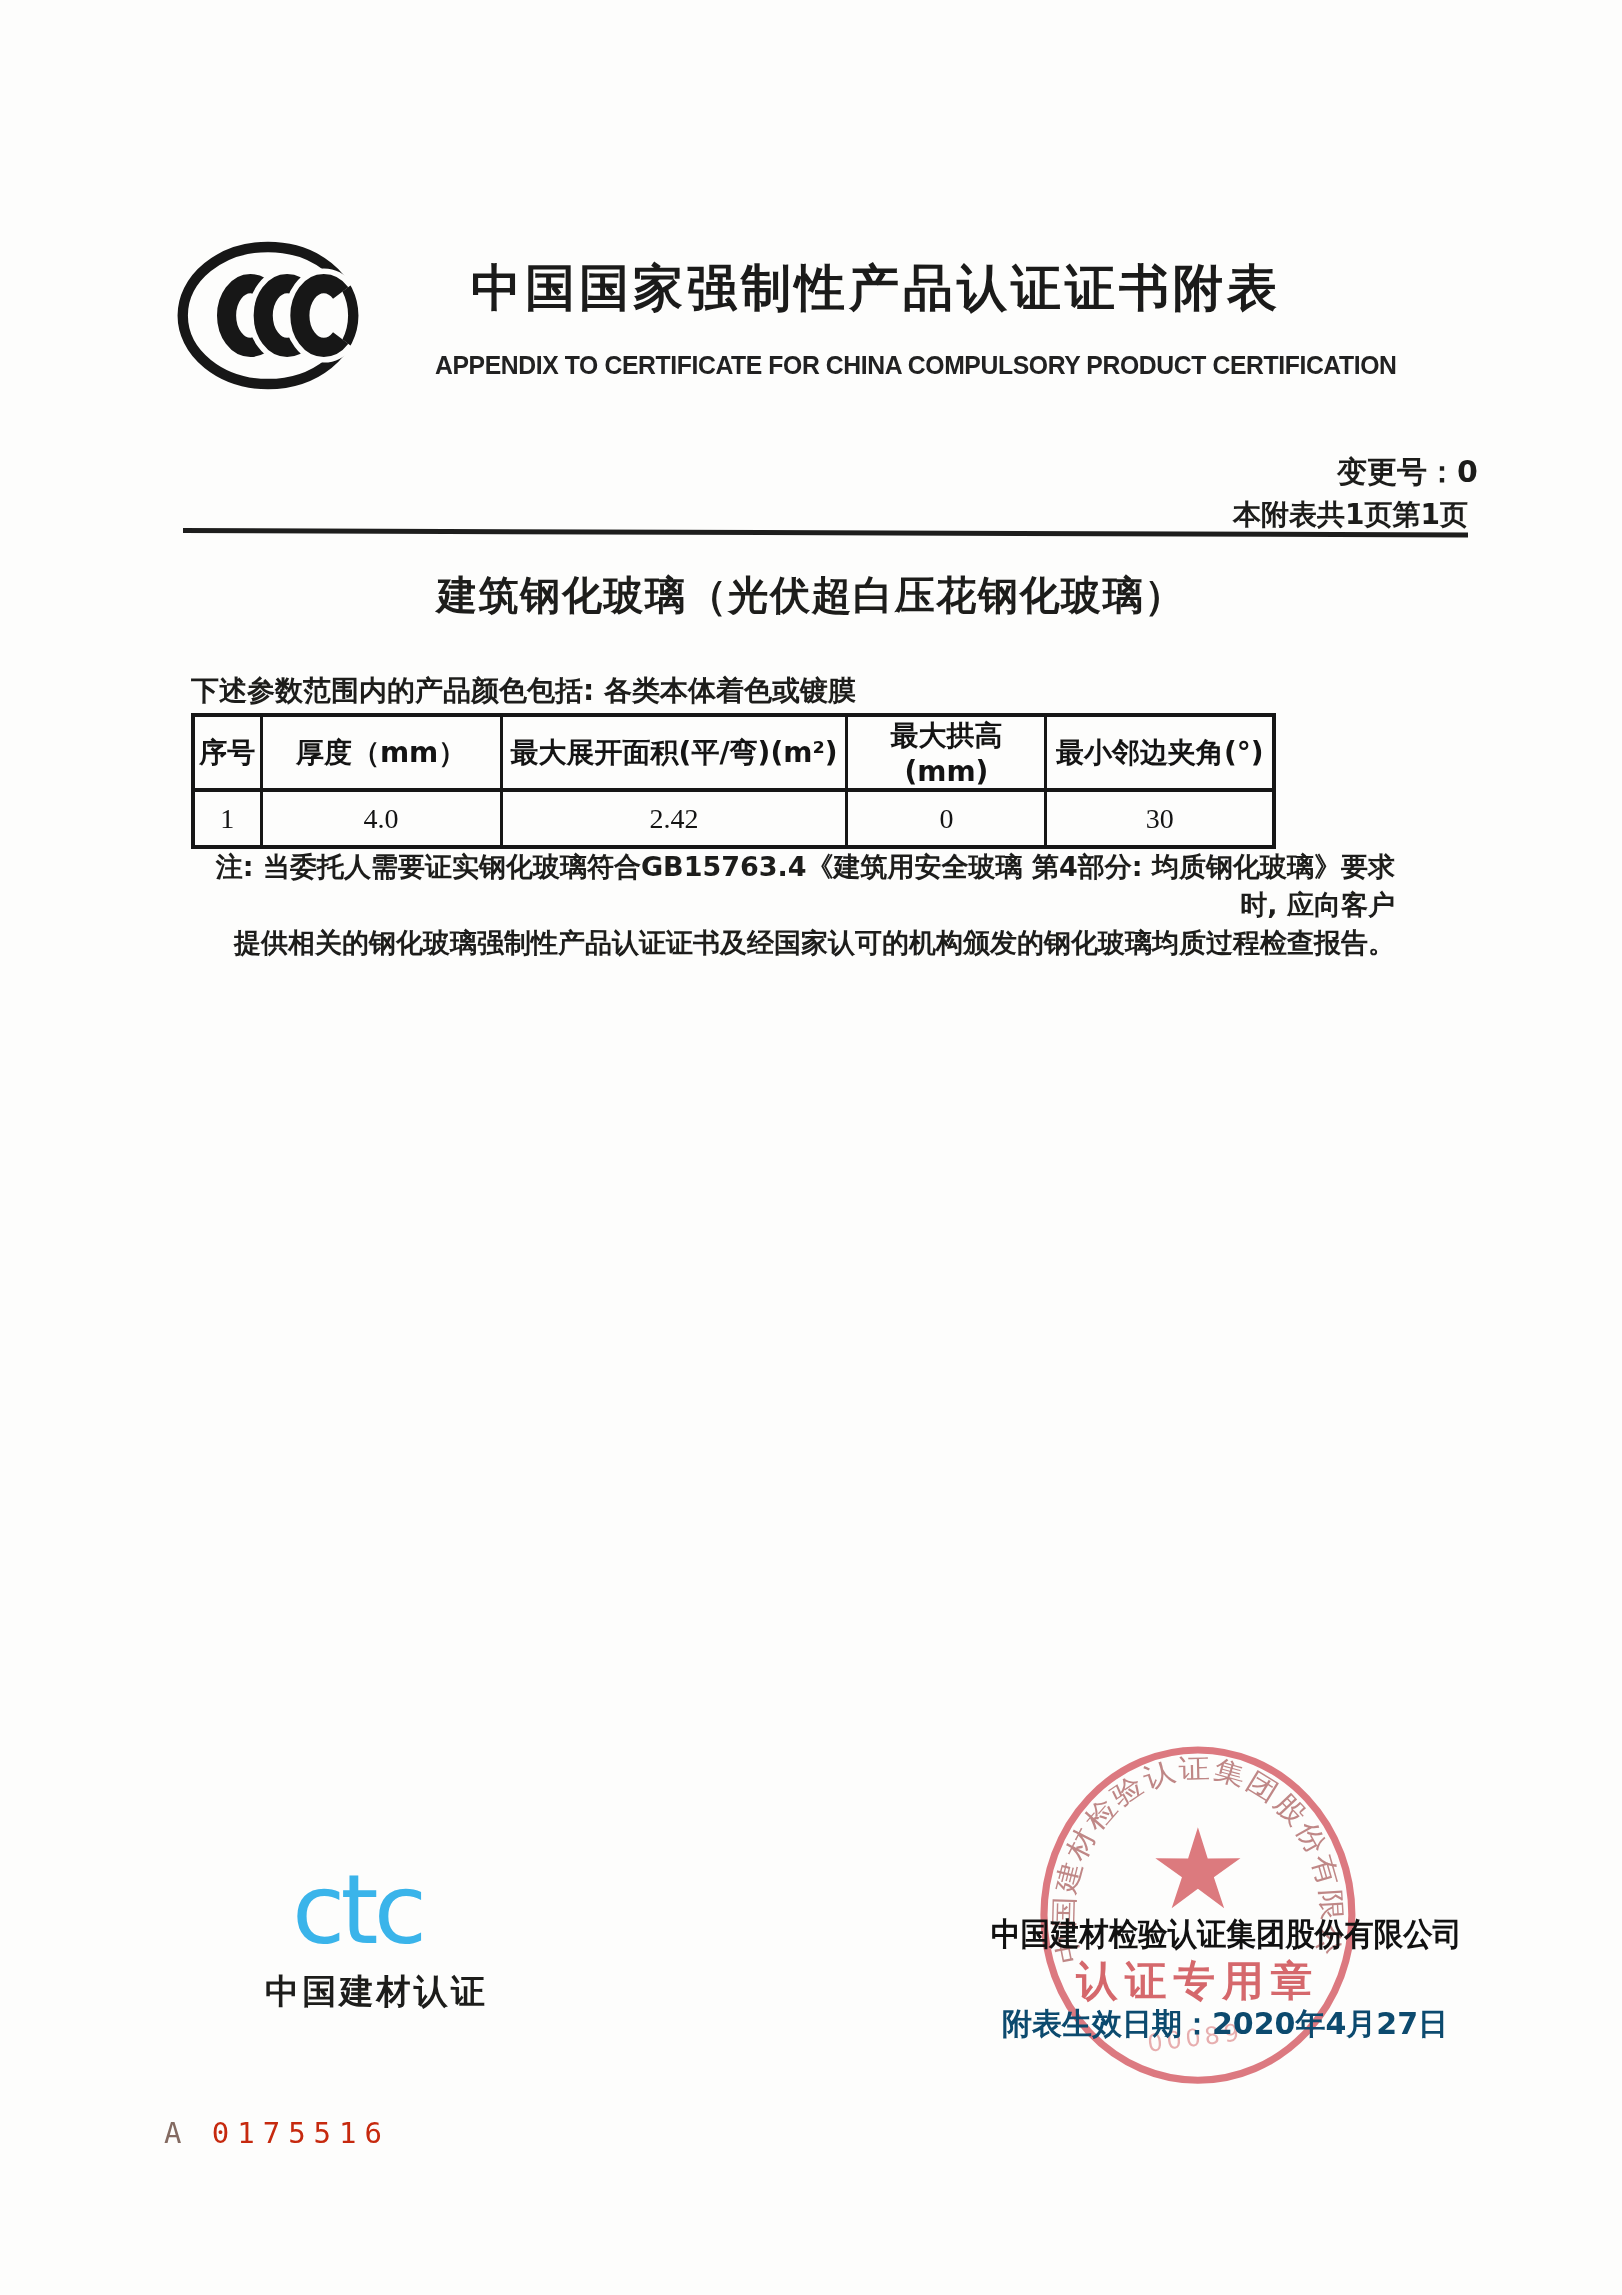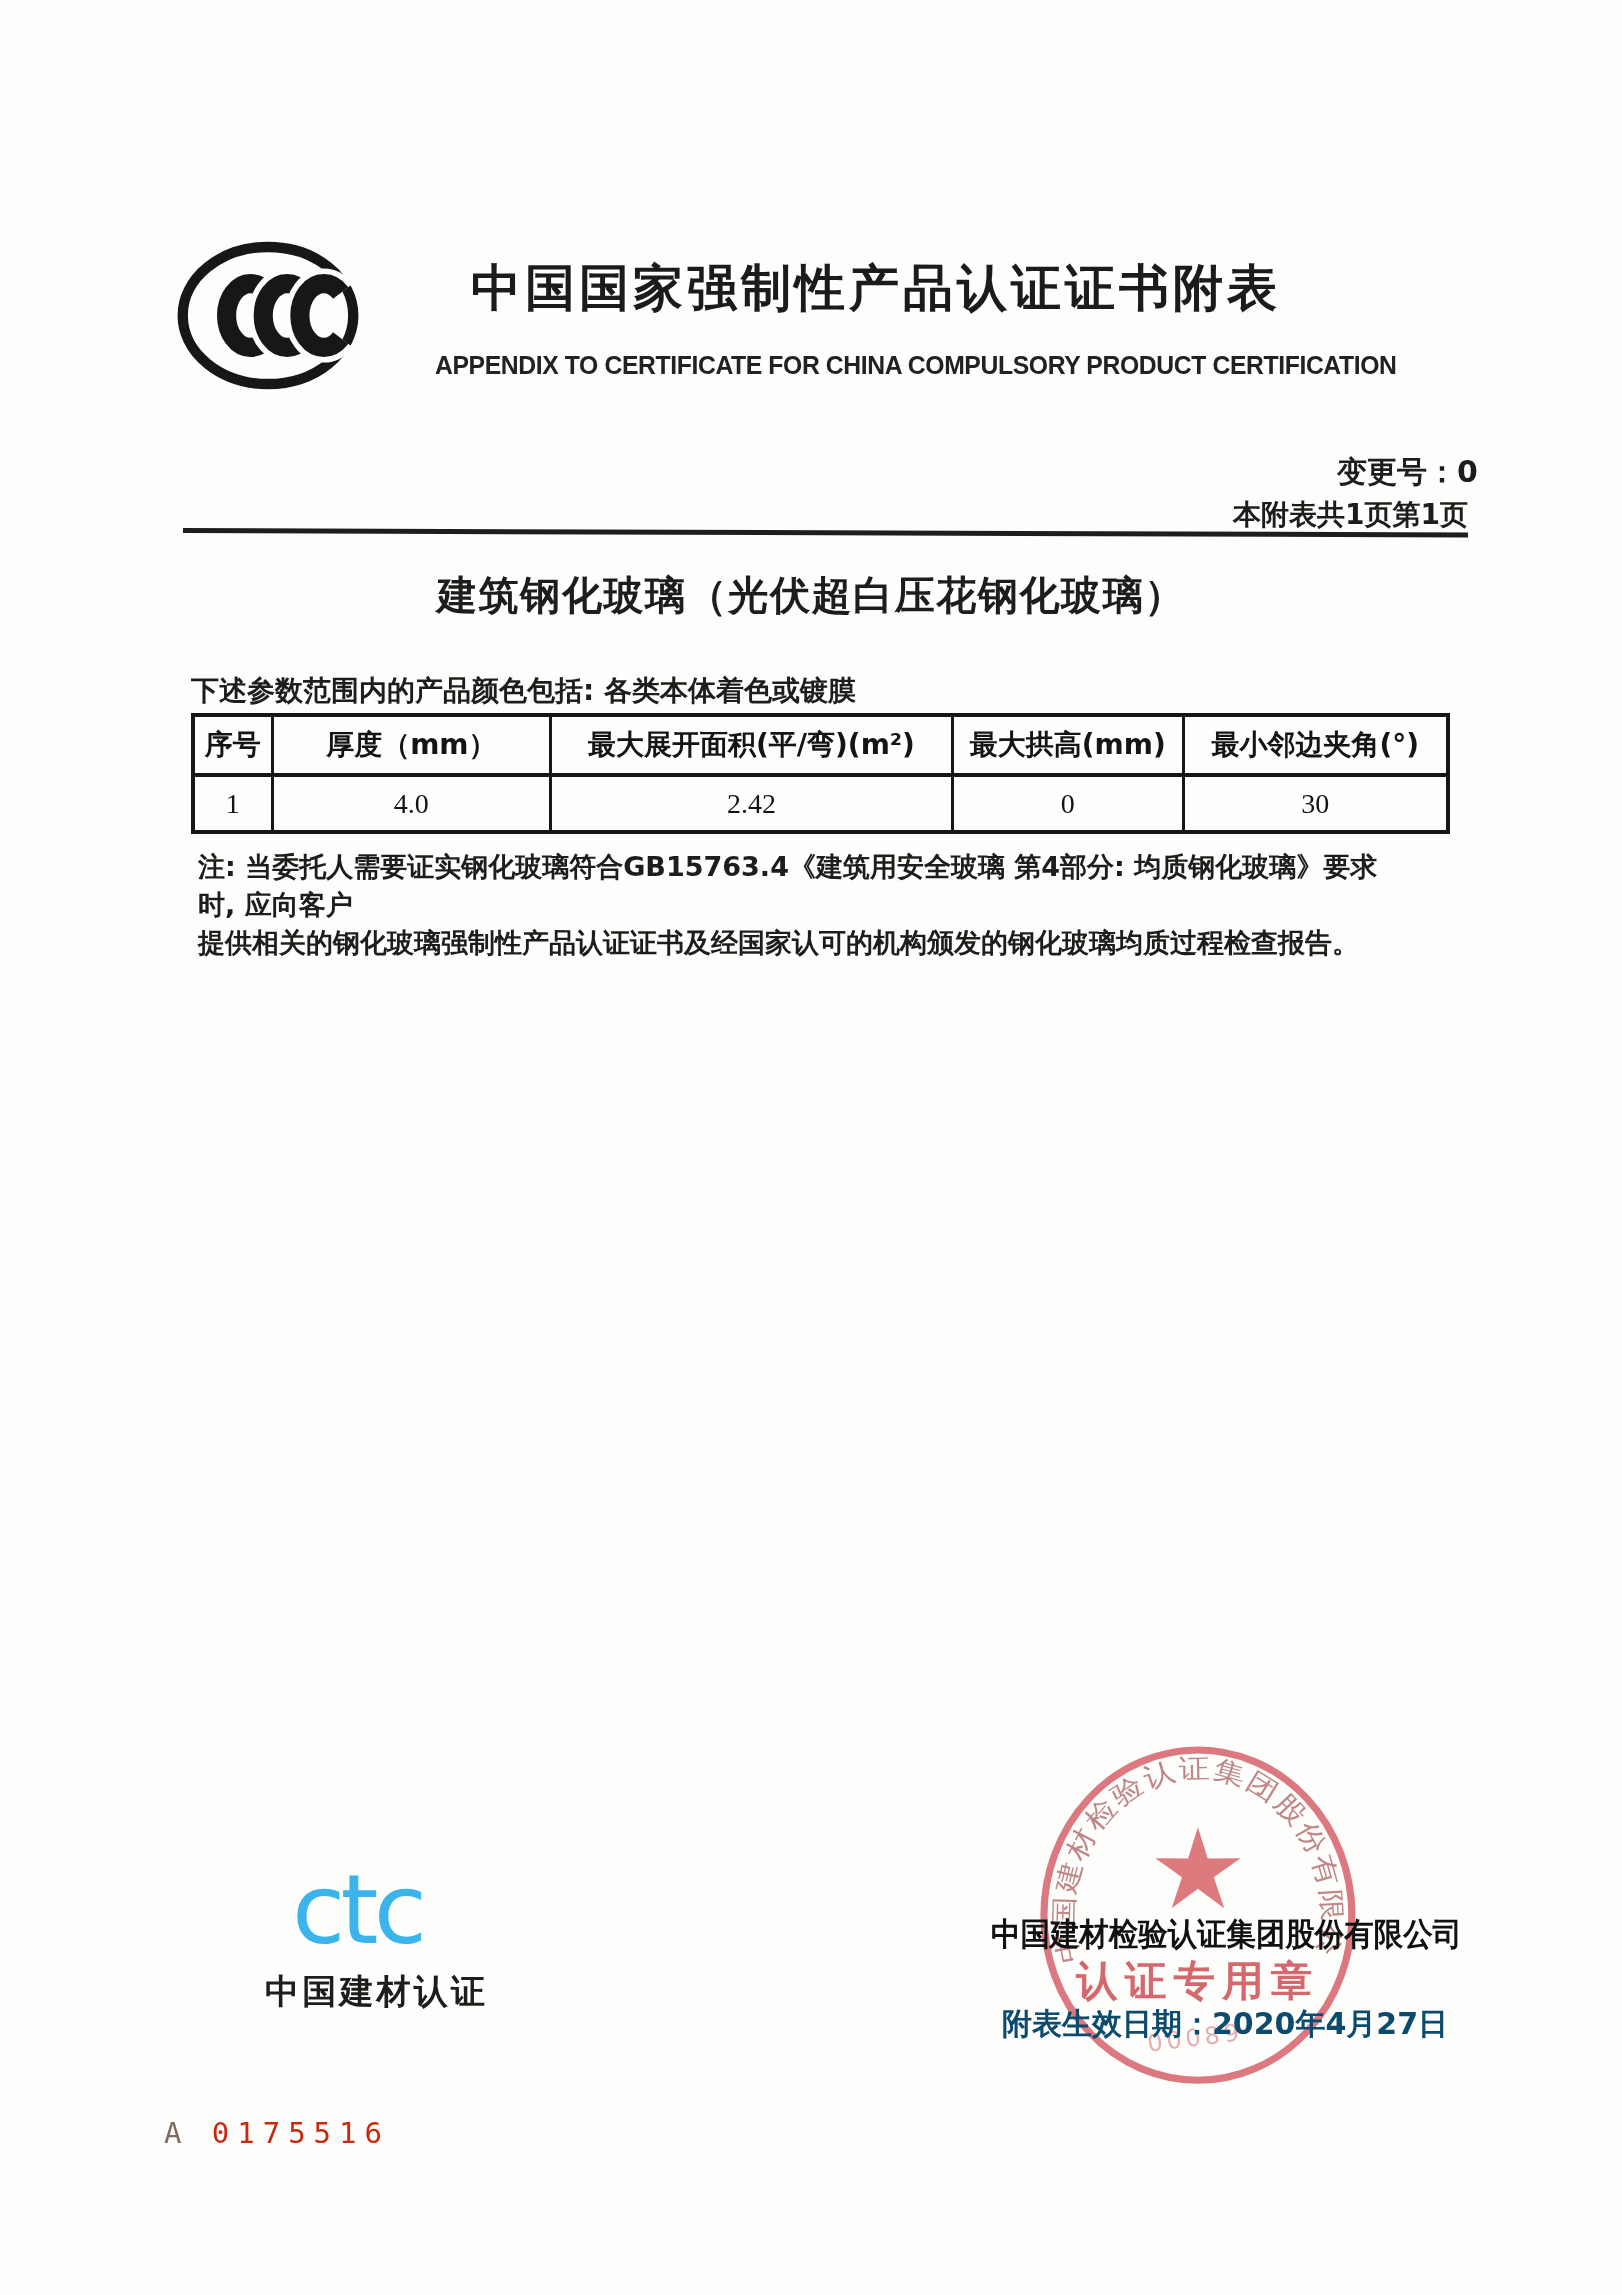--- a/index.html
+++ b/index.html
@@ -29,34 +29,34 @@
   .page-count{left:1193px;top:496px;width:275px;text-align:right;font-size:28px;font-weight:700;white-space:nowrap;}
   .rule{left:183px;top:528px;width:1285px;height:4.8px;background:#1e1e1d;transform:rotate(0.2deg);transform-origin:left center;}
 
   
   .product-title{left:0;top:568px;width:1623px;text-align:center;font-size:40px;font-weight:700;letter-spacing:1.6px;}
   .product-subtitle{left:0;top:626px;width:1623px;text-align:center;font-size:36px;font-weight:700;}
   .color-note{left:191px;top:672px;font-size:28px;font-weight:600;white-space:nowrap;}
 
   
   table.params{
-    position:absolute;left:191px;top:713px;width:1259px;
+    position:absolute;left:191px;top:713px;width:1085px;
     border-collapse:collapse;table-layout:fixed;
     border:4.8px solid #161616;
   }
   table.params th,table.params td{
     border:3.2px solid #161616;text-align:center;vertical-align:middle;
     font-size:28px;color:#141414;padding:0;
   }
   table.params th{height:56px;font-weight:700;border-bottom:4.8px solid #161616;}
   table.params td{height:53px;font-weight:500;font-family:"Liberation Serif","DejaVu Serif",serif;}
 
   
   .note{left:198px;top:848px;width:1197px;font-size:27px;font-weight:600;line-height:38px;}
-  .note p{margin:0;}
+  .note p{margin:0;text-align:right;}
 
   
   .ctc-logo-text{
     left:292px;top:1853px;font-size:97px;font-weight:400;letter-spacing:-4.8px;
     color:var(--ctc-blue,#3ab4ea);font-family:"DejaVu Sans",sans-serif;
   }
   .ctc-caption{left:265px;top:1969px;font-size:34px;font-weight:700;letter-spacing:3.2px;white-space:nowrap;}
 
   
   .stamp{left:1028px;top:1738px;width:343px;height:363px;}

